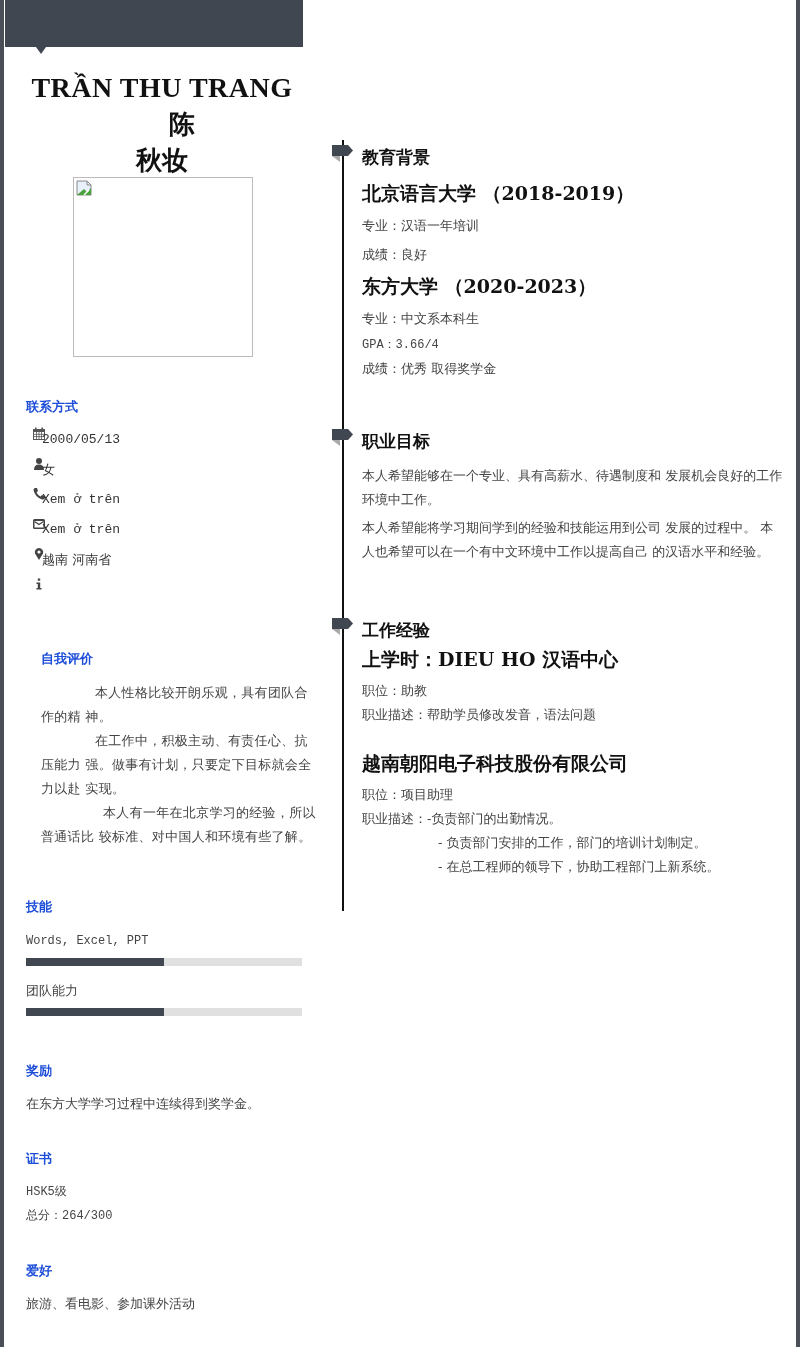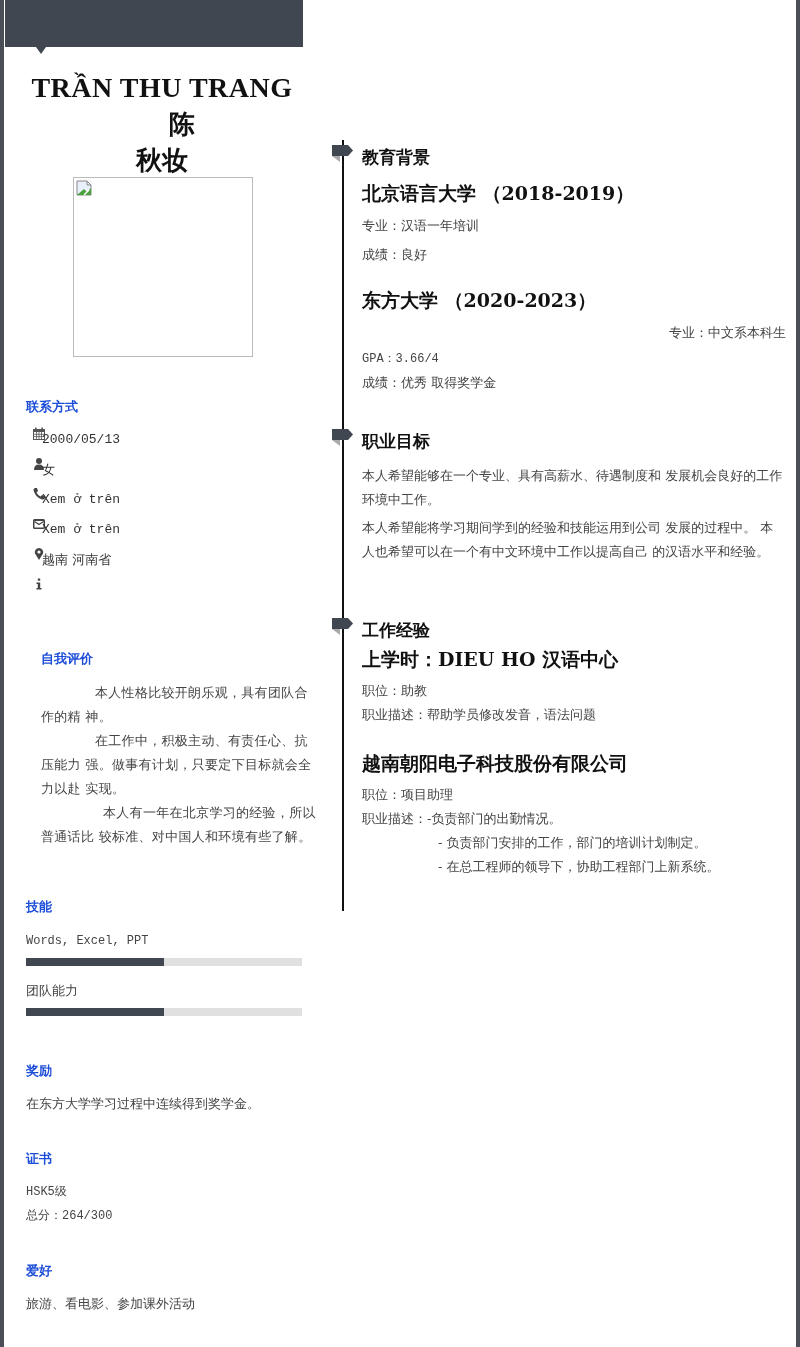--- a/index.html
+++ b/index.html
@@ -169,24 +169,24 @@
   </svg>
 <div class="right-col" style="top:146px;">
   <div class="r-title">教育背景</div>
   <div style="margin-top:15px;">
     <div class="r-sub">北京语言大学 （2018-2019）</div>
     <div style="margin-top:8px;">
       <div class="r-text" style="line-height:29px;">专业：汉语一年培训</div>
       <div class="r-text" style="line-height:29px;">成绩：良好</div>
     </div>
   </div>
-  <div style="margin-top:21px;">
+  <div style="margin-top:7px;">
     <div class="r-sub">东方大学 （2020-2023）</div>
     <div style="margin-top:8px;">
-      <div class="r-text" style="line-height:29px;text-align:right;">专业：中文系本科生</div>
+      <div class="r-text" style="line-height:29px;">专业：中文系本科生</div>
       <div class="r-text r-mono" style="line-height:24px;">GPA：3.66/4</div>
       <div class="r-text" style="line-height:24px;">成绩：优秀 取得奖学金</div>
     </div>
   </div>
 </div>
 
 <svg class="marker" style="top:427px;" viewBox="0 0 22 22">
     <path d="M0 2 H16 L21 7.5 L16 13 H0Z" fill="#414750"></path>
     <path d="M0 13 H8 V19Z" fill="#aaa"></path>
   </svg>

